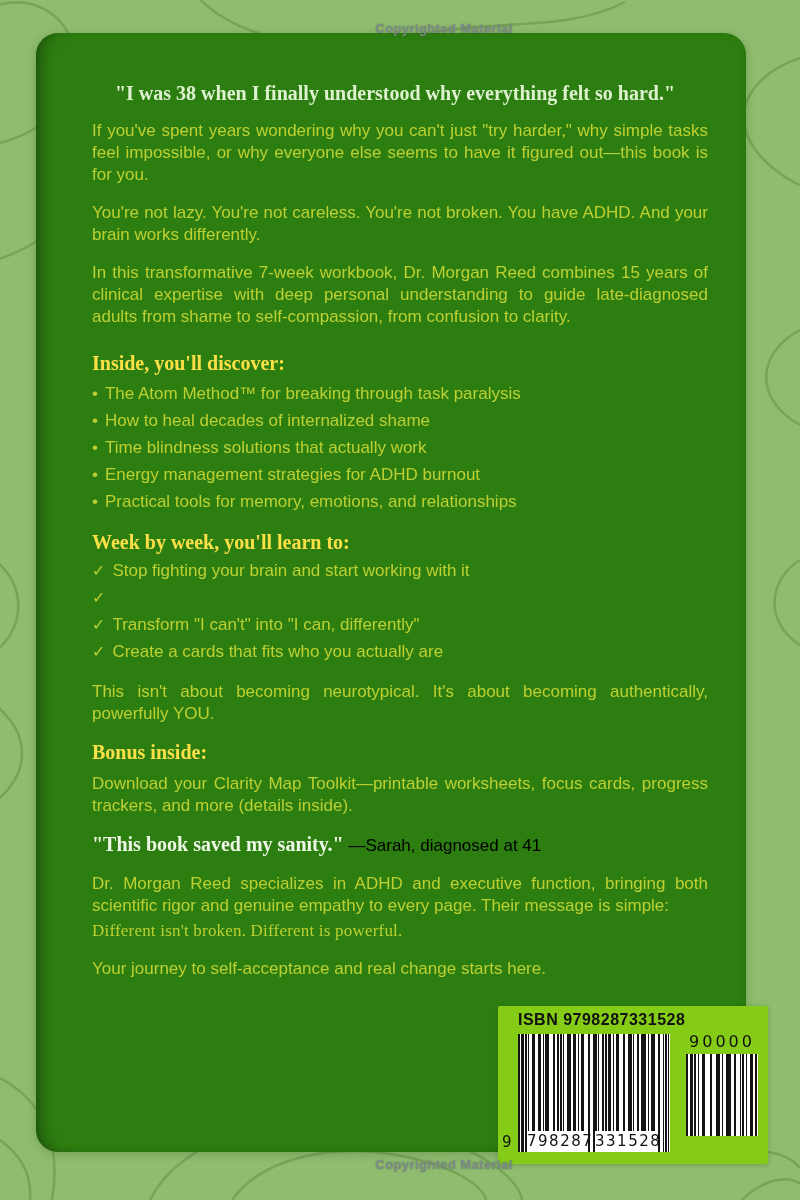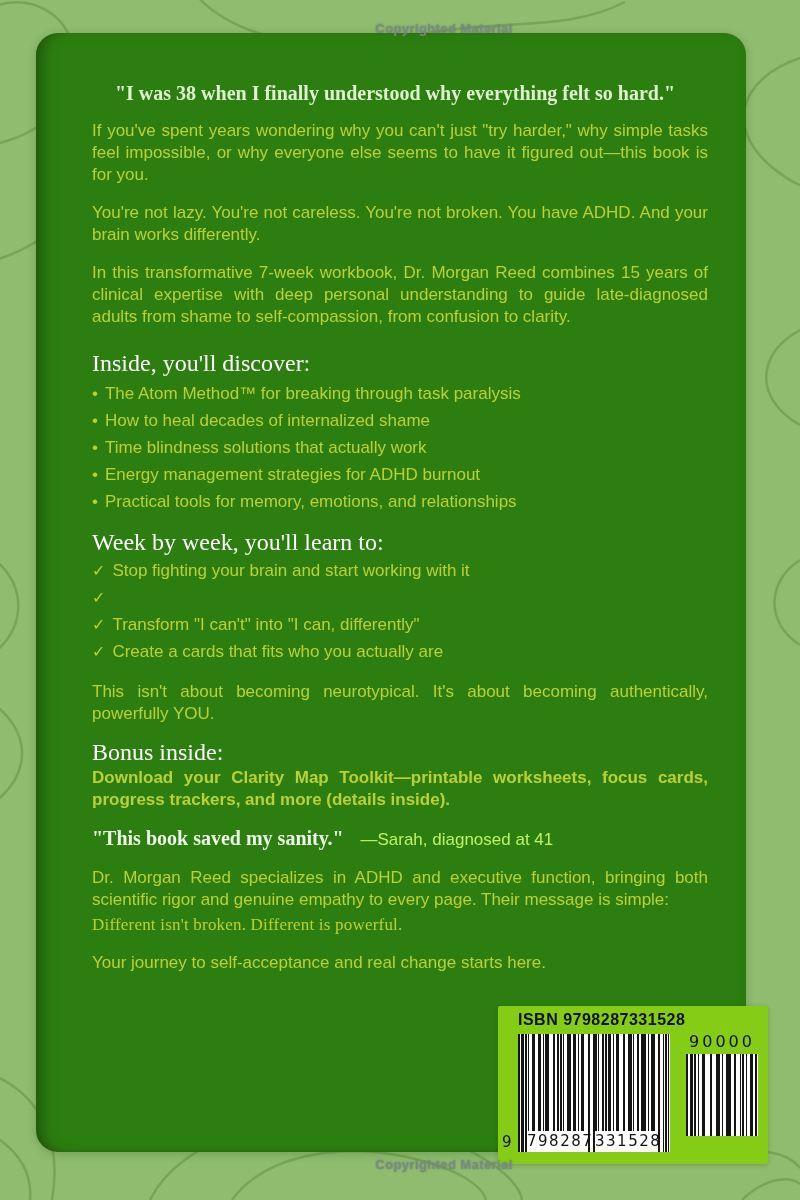--- a/index.html
+++ b/index.html
@@ -44,38 +44,38 @@
     color:#def2d0; text-align:center;
     margin:0 0 0 -10px;
   }
   .cover p {
     color:#bdd033; font-size:17px; line-height:22px;
     text-align:justify; margin:16px 0 0 0;
   }
   .cover p.first { margin-top:14px; }
   h3 {
     font-family:"Liberation Serif", serif;
-    font-weight:normal; font-size:24px; line-height:26px;
-    color:#ffffff; margin:22px 0 0 0;
+    font-weight:bold; font-size:20px; line-height:26px;
+    color:#fde047; margin:22px 0 0 0;
   }
   h3.tight { margin-top:14px; }
   ul { list-style:none; margin:4px 0 0 0; padding:0; }
   ul.checks { margin-top:2px; }
   li {
     color:#bdd033; font-size:17px; line-height:27px;
     display:flex; align-items:baseline;
   }
   li .mark { flex:0 0 auto; margin-right:7px; }
   ul.checks li .mark { font-size:16px; }
   .testimonial { margin-top:15px; }
   .testimonial .t-quote {
     font-family:"Liberation Serif", serif;
     font-weight:bold; font-size:20px; color:#eef8e6;
   }
-  .testimonial .t-attr { color:#bef264; font-size:17px;margin-left:12px; }
+  .testimonial .t-attr { color:#000000; font-size:17px; }
   .tagline {
     font-family:"Liberation Serif", serif;
     font-size:20px; line-height:26px;
     color:#d9efc6; text-align:left;
     margin:3px 0 0 0 !important;
     letter-spacing:.2px;
   }
 
   
   .barcode-box {
@@ -191,21 +191,21 @@
     </li>
     <li>
       <span class="mark">✓</span>
       <span>Create a cards that fits who you actually are</span>
     </li>
   </ul>
 
   <p class="tight">This isn't about becoming neurotypical. It's about becoming authentically, powerfully YOU.</p>
 
   <h3 class="tight">Bonus inside:</h3>
-  <p style="margin-top:2px;font-weight:bold;">Download your Clarity Map Toolkit—printable worksheets, focus cards, progress trackers, and more (details inside).</p>
+  <p style="margin-top:8px;">Download your Clarity Map Toolkit—printable worksheets, focus cards, progress trackers, and more (details inside).</p>
 
   <p class="testimonial">
     <span class="t-quote">"This book saved my sanity."</span>
     <span class="t-attr">—Sarah, diagnosed at 41</span>
   </p>
 
   <p>Dr. Morgan Reed specializes in ADHD and executive function, bringing both scientific rigor and genuine empathy to every page. Their message is simple:</p>
   <p class="tagline">Different isn't broken. Different is powerful.</p>
 
   <p>Your journey to self-acceptance and real change starts here.</p>

